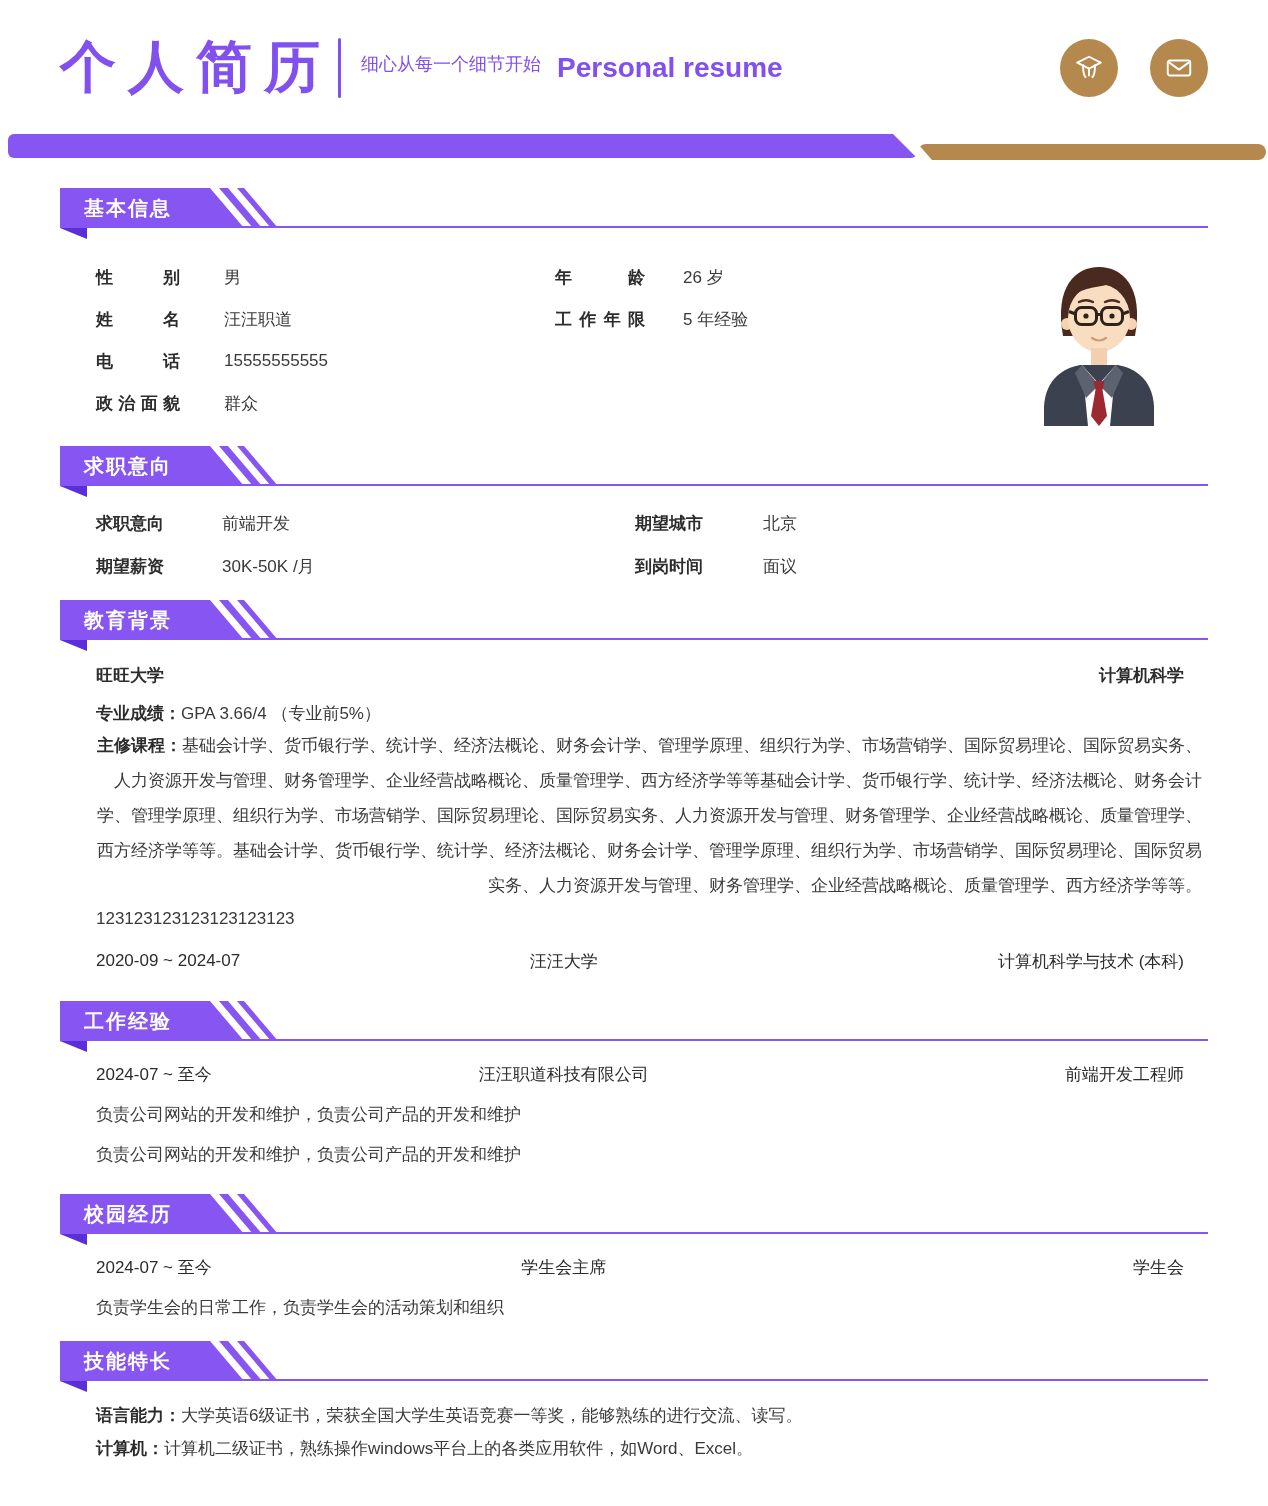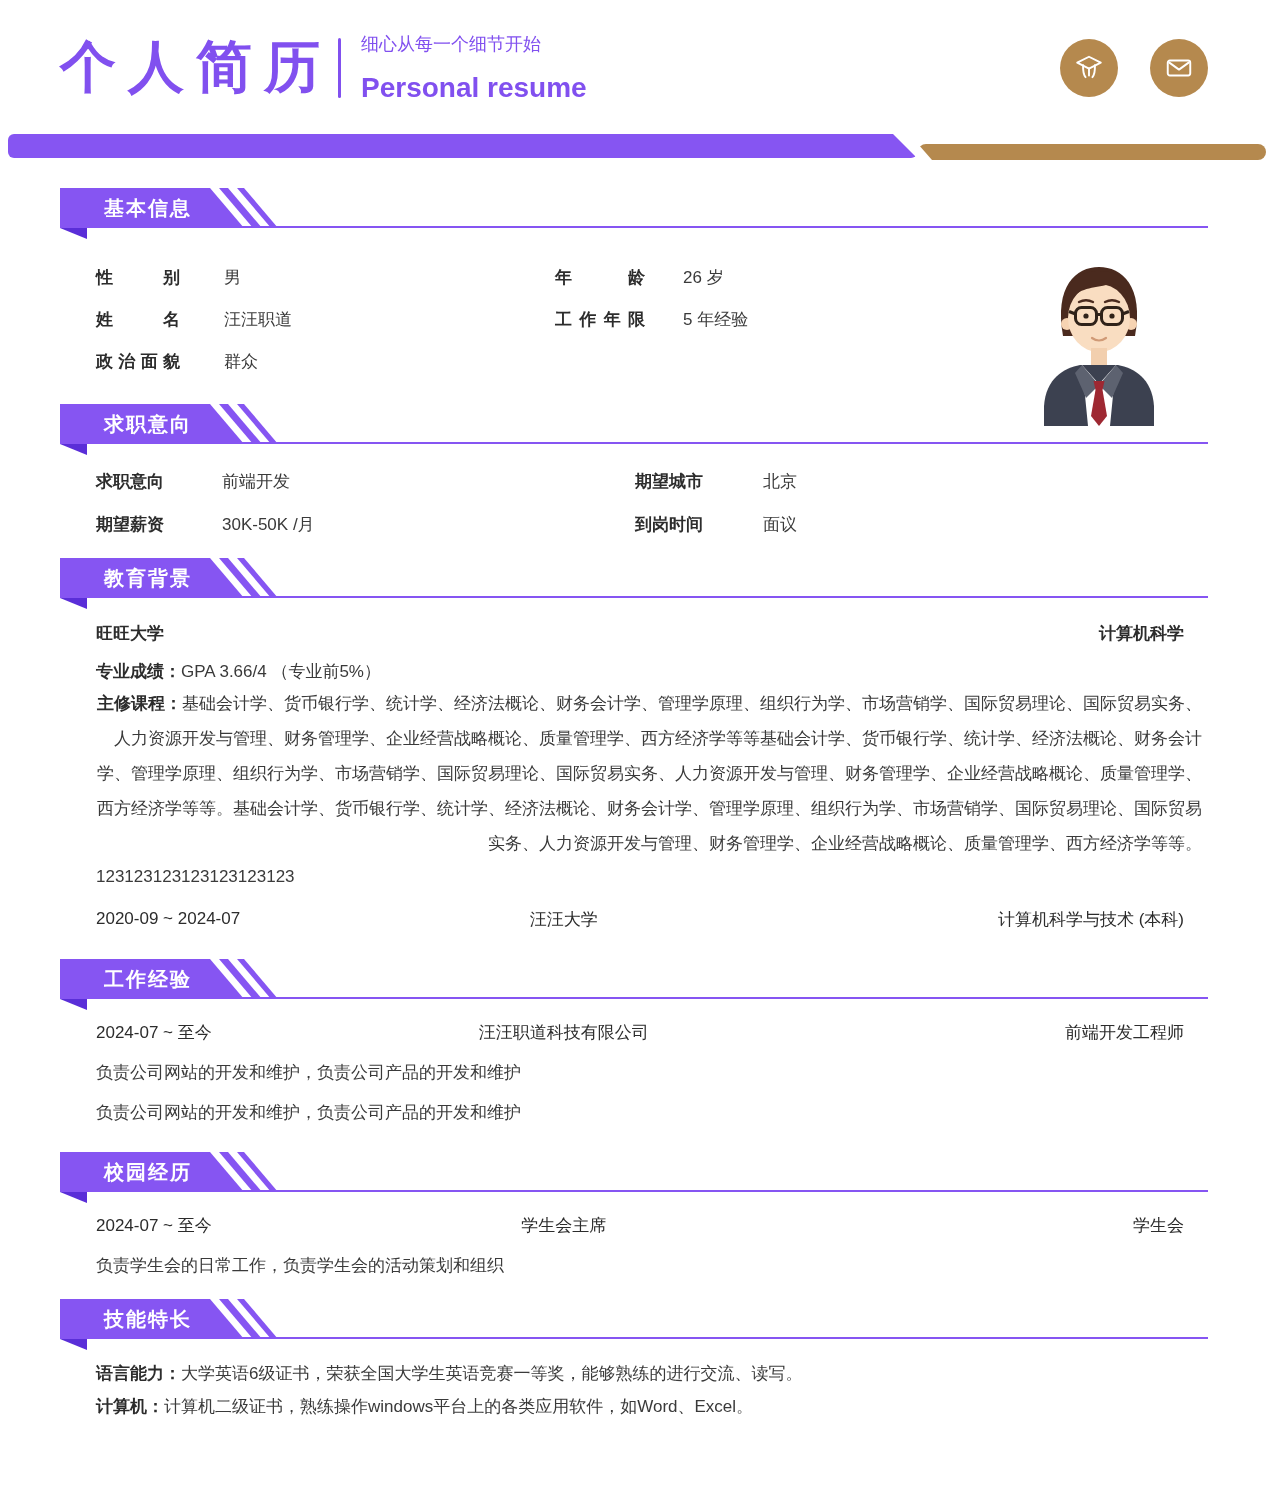--- a/index.html
+++ b/index.html
@@ -8,39 +8,39 @@
     width:1268px; height:1506px;
     font-family:"Liberation Sans","DejaVu Sans",sans-serif;
     color:#3a3a3a; font-size:17px; overflow:hidden; position:relative;
   }
   .bold { font-weight:bold; color:#2c2c2c; }
 
   
   .top-header { display:flex; align-items:center; padding:30px 60px 0 60px; height:106px; }
   .brand-title { font-size:56px; font-weight:bold; color:#8150ef; letter-spacing:12px; }
   .brand-divider { width:3px; height:60px; background:#8150ef; margin:0 20px 0 6px; border-radius:2px; }
-  .brand-sub { display:flex; flex-direction:column; gap:16px; }
+  .brand-sub { display:flex; flex-direction:row; gap:16px; }
   .brand-tagline { font-size:18px; color:#8150ef; }
   .brand-en { font-size:28px; font-weight:bold; color:#8150ef; }
   .header-icons { margin-left:auto; display:flex; gap:32px; }
   .hicon { width:58px; height:58px; border-radius:50%; background:#b5894e; display:flex; align-items:center; justify-content:center; cursor:pointer; }
 
   
   .banner { position:relative; height:28px; margin-top:28px; }
   .banner-purple { position:absolute; left:8px; top:0; width:909px; height:24px; background:#8655f2;
       border-radius:6px; clip-path:polygon(0 0, 885px 0, 909px 100%, 0 100%); }
   .banner-tan { position:absolute; left:918px; top:10px; width:348px; height:16px; background:#b5894e;
       border-radius:8px; clip-path:polygon(0 0, 100% 0, 100% 100%, 14px 100%); }
 
   
   .content { margin:0 60px; width:1148px; }
   .sec-header { position:relative; height:52px; }
   .sec-line { position:absolute; left:0; right:0; top:38px; height:2px; background:#8655f2; }
   .sec-ribbon { position:absolute; left:0; top:0; }
-  .sec-title { position:absolute; left:44px; top:0; height:40px; line-height:40px;
+  .sec-title { position:absolute; left:24px; top:0; height:40px; line-height:40px;
       color:#ffffff; font-size:20px; font-weight:bold; letter-spacing:2px; }
 
   
   .kv-wrap { display:flex; padding-left:36px; }
   .kv-col { display:flex; flex-direction:column; }
   .kv-row { height:42px; display:flex; align-items:center; }
   .kv-label { font-weight:bold; color:#2c2c2c; }
   .basic-sec .col-left { width:459px; }
   .basic-sec .kv-label { width:84px; text-align:justify; text-align-last:justify; }
   .basic-sec .col-left .kv-value { margin-left:44px; }
@@ -125,20 +125,24 @@
     </div>
     <div class="kv-wrap mt16">
       <div class="kv-col col-left">
         <div class="kv-row">
             <span class="kv-label">性别</span>
             <span class="kv-value">男</span>
           </div>
         <div class="kv-row">
             <span class="kv-label">姓名</span>
             <span class="kv-value">汪汪职道</span>
+          </div>
+        <div class="kv-row">
+            <span class="kv-label">电话</span>
+            <span class="kv-value">15555555555</span>
           </div>
         <div class="kv-row">
             <span class="kv-label">政治面貌</span>
             <span class="kv-value">群众</span>
           </div>
       </div>
       <div class="kv-col col-right">
         <div class="kv-row">
             <span class="kv-label">年龄</span>
             <span class="kv-value">26 岁</span>

